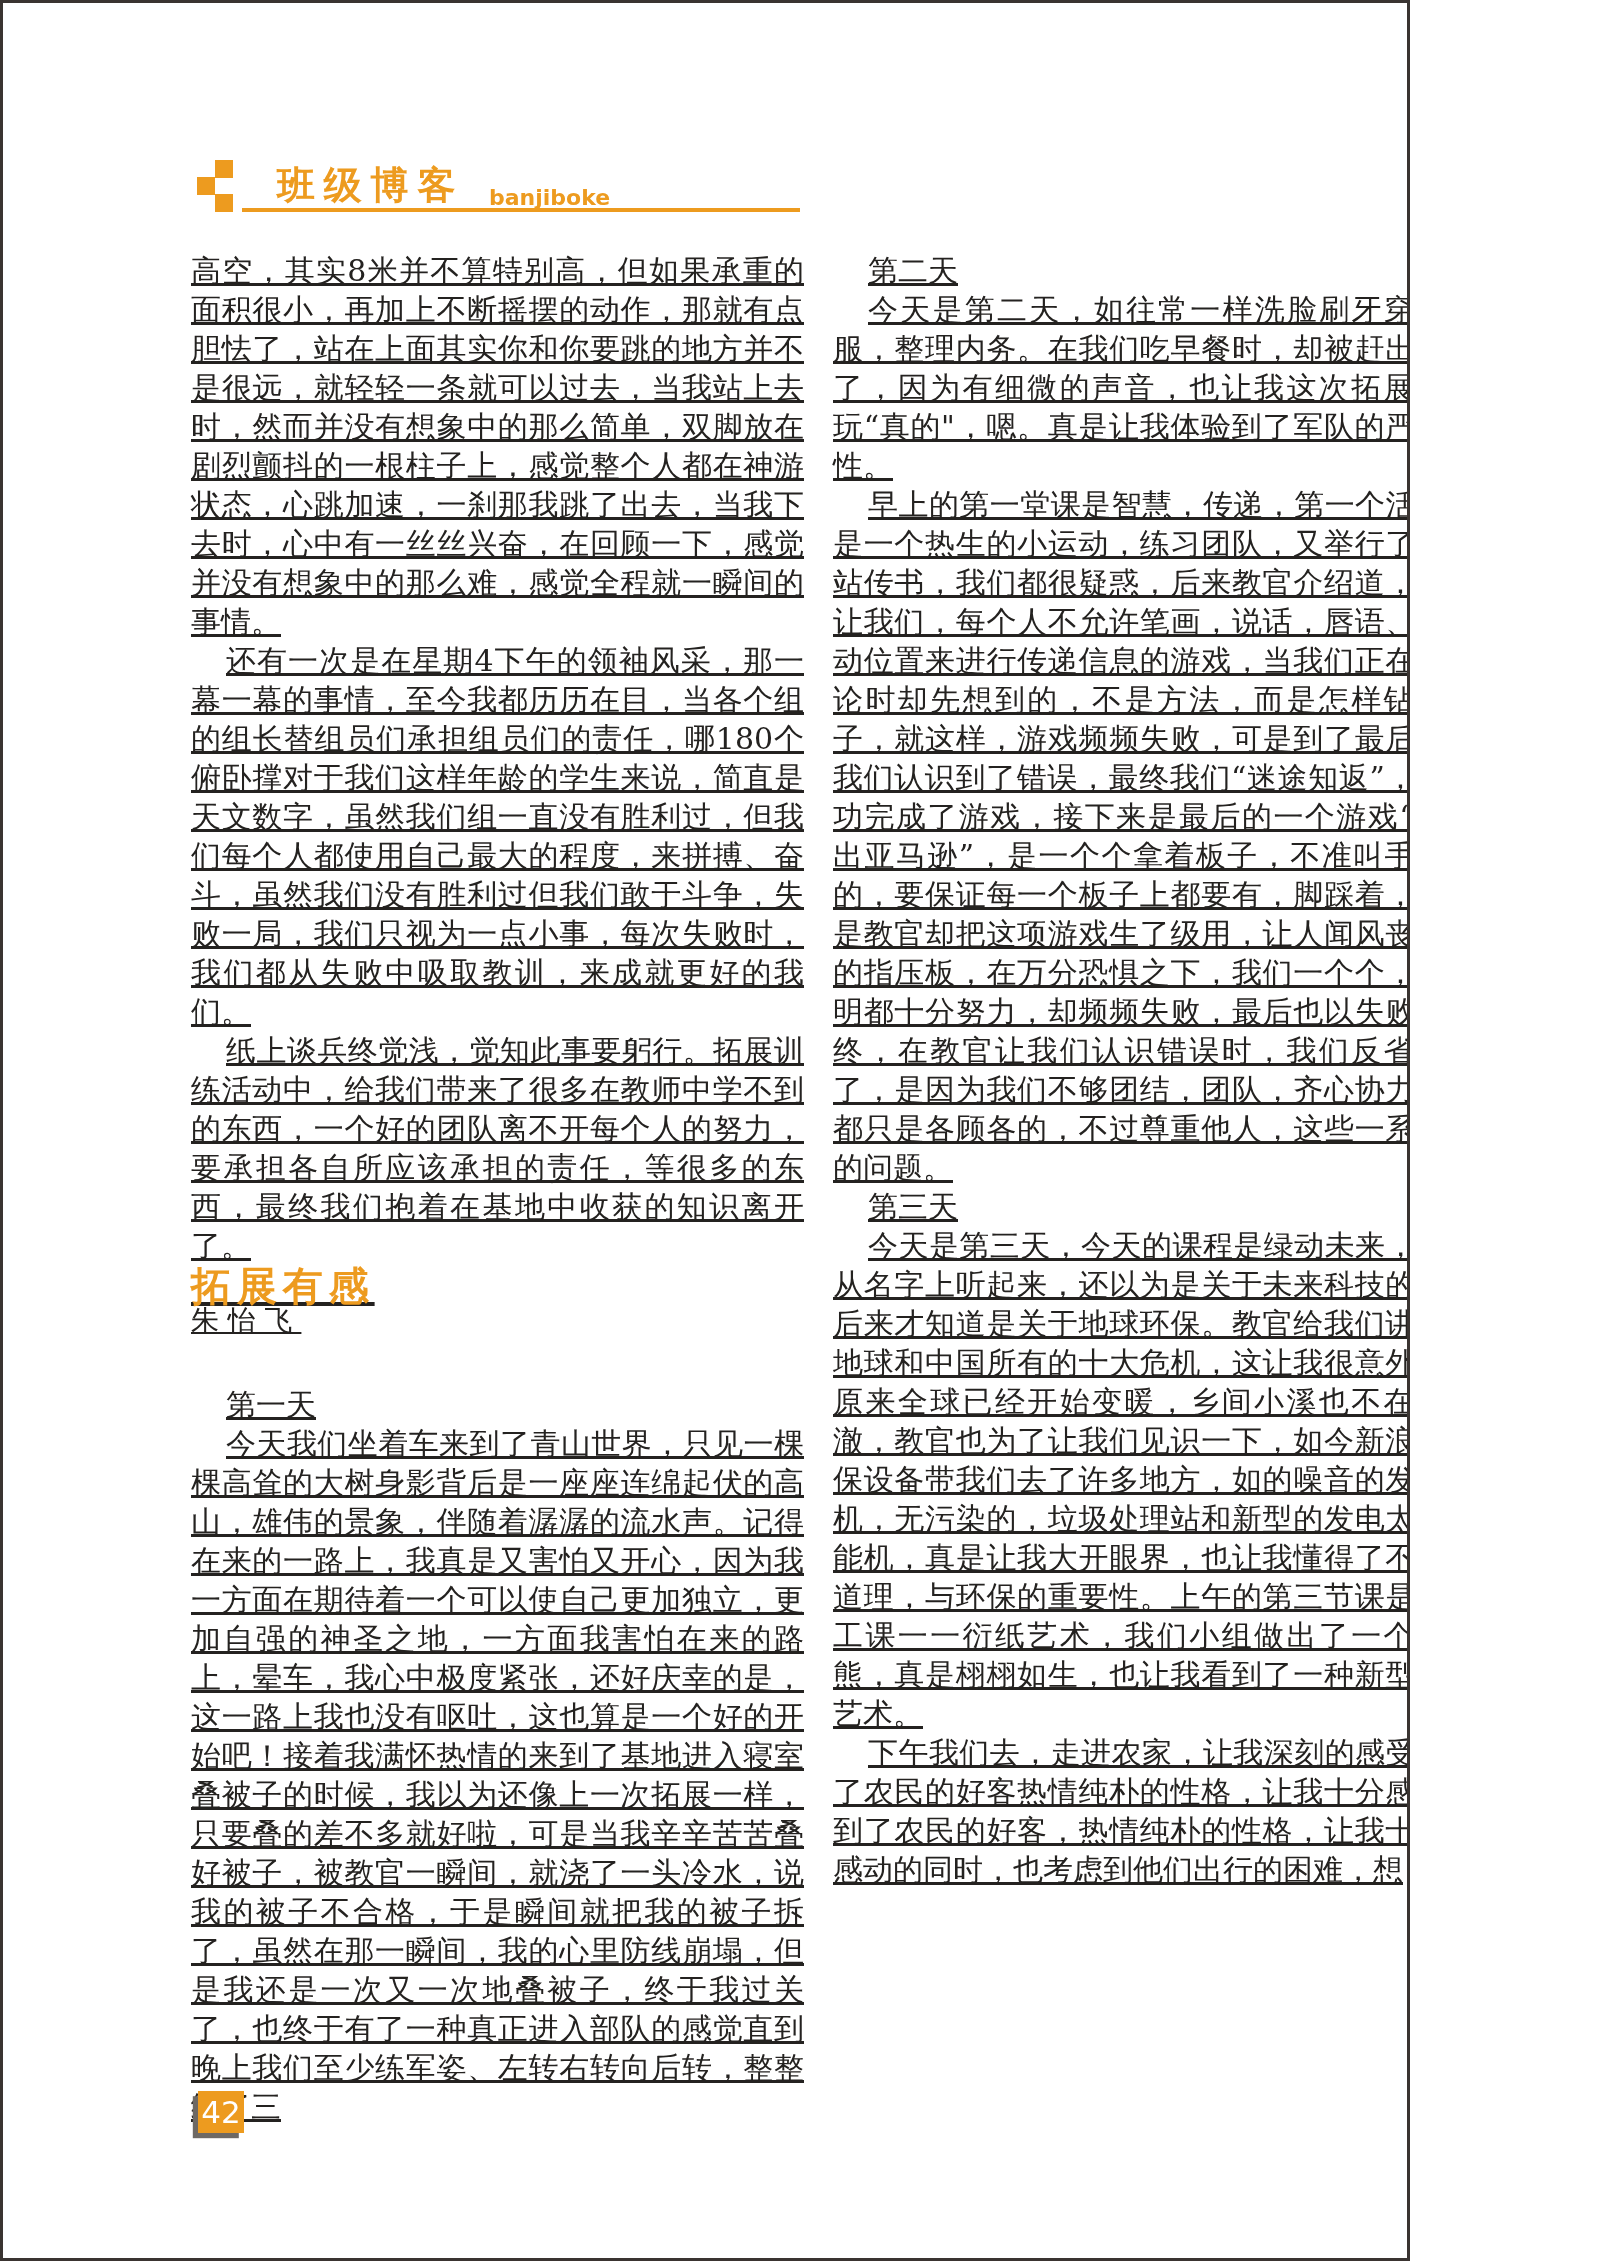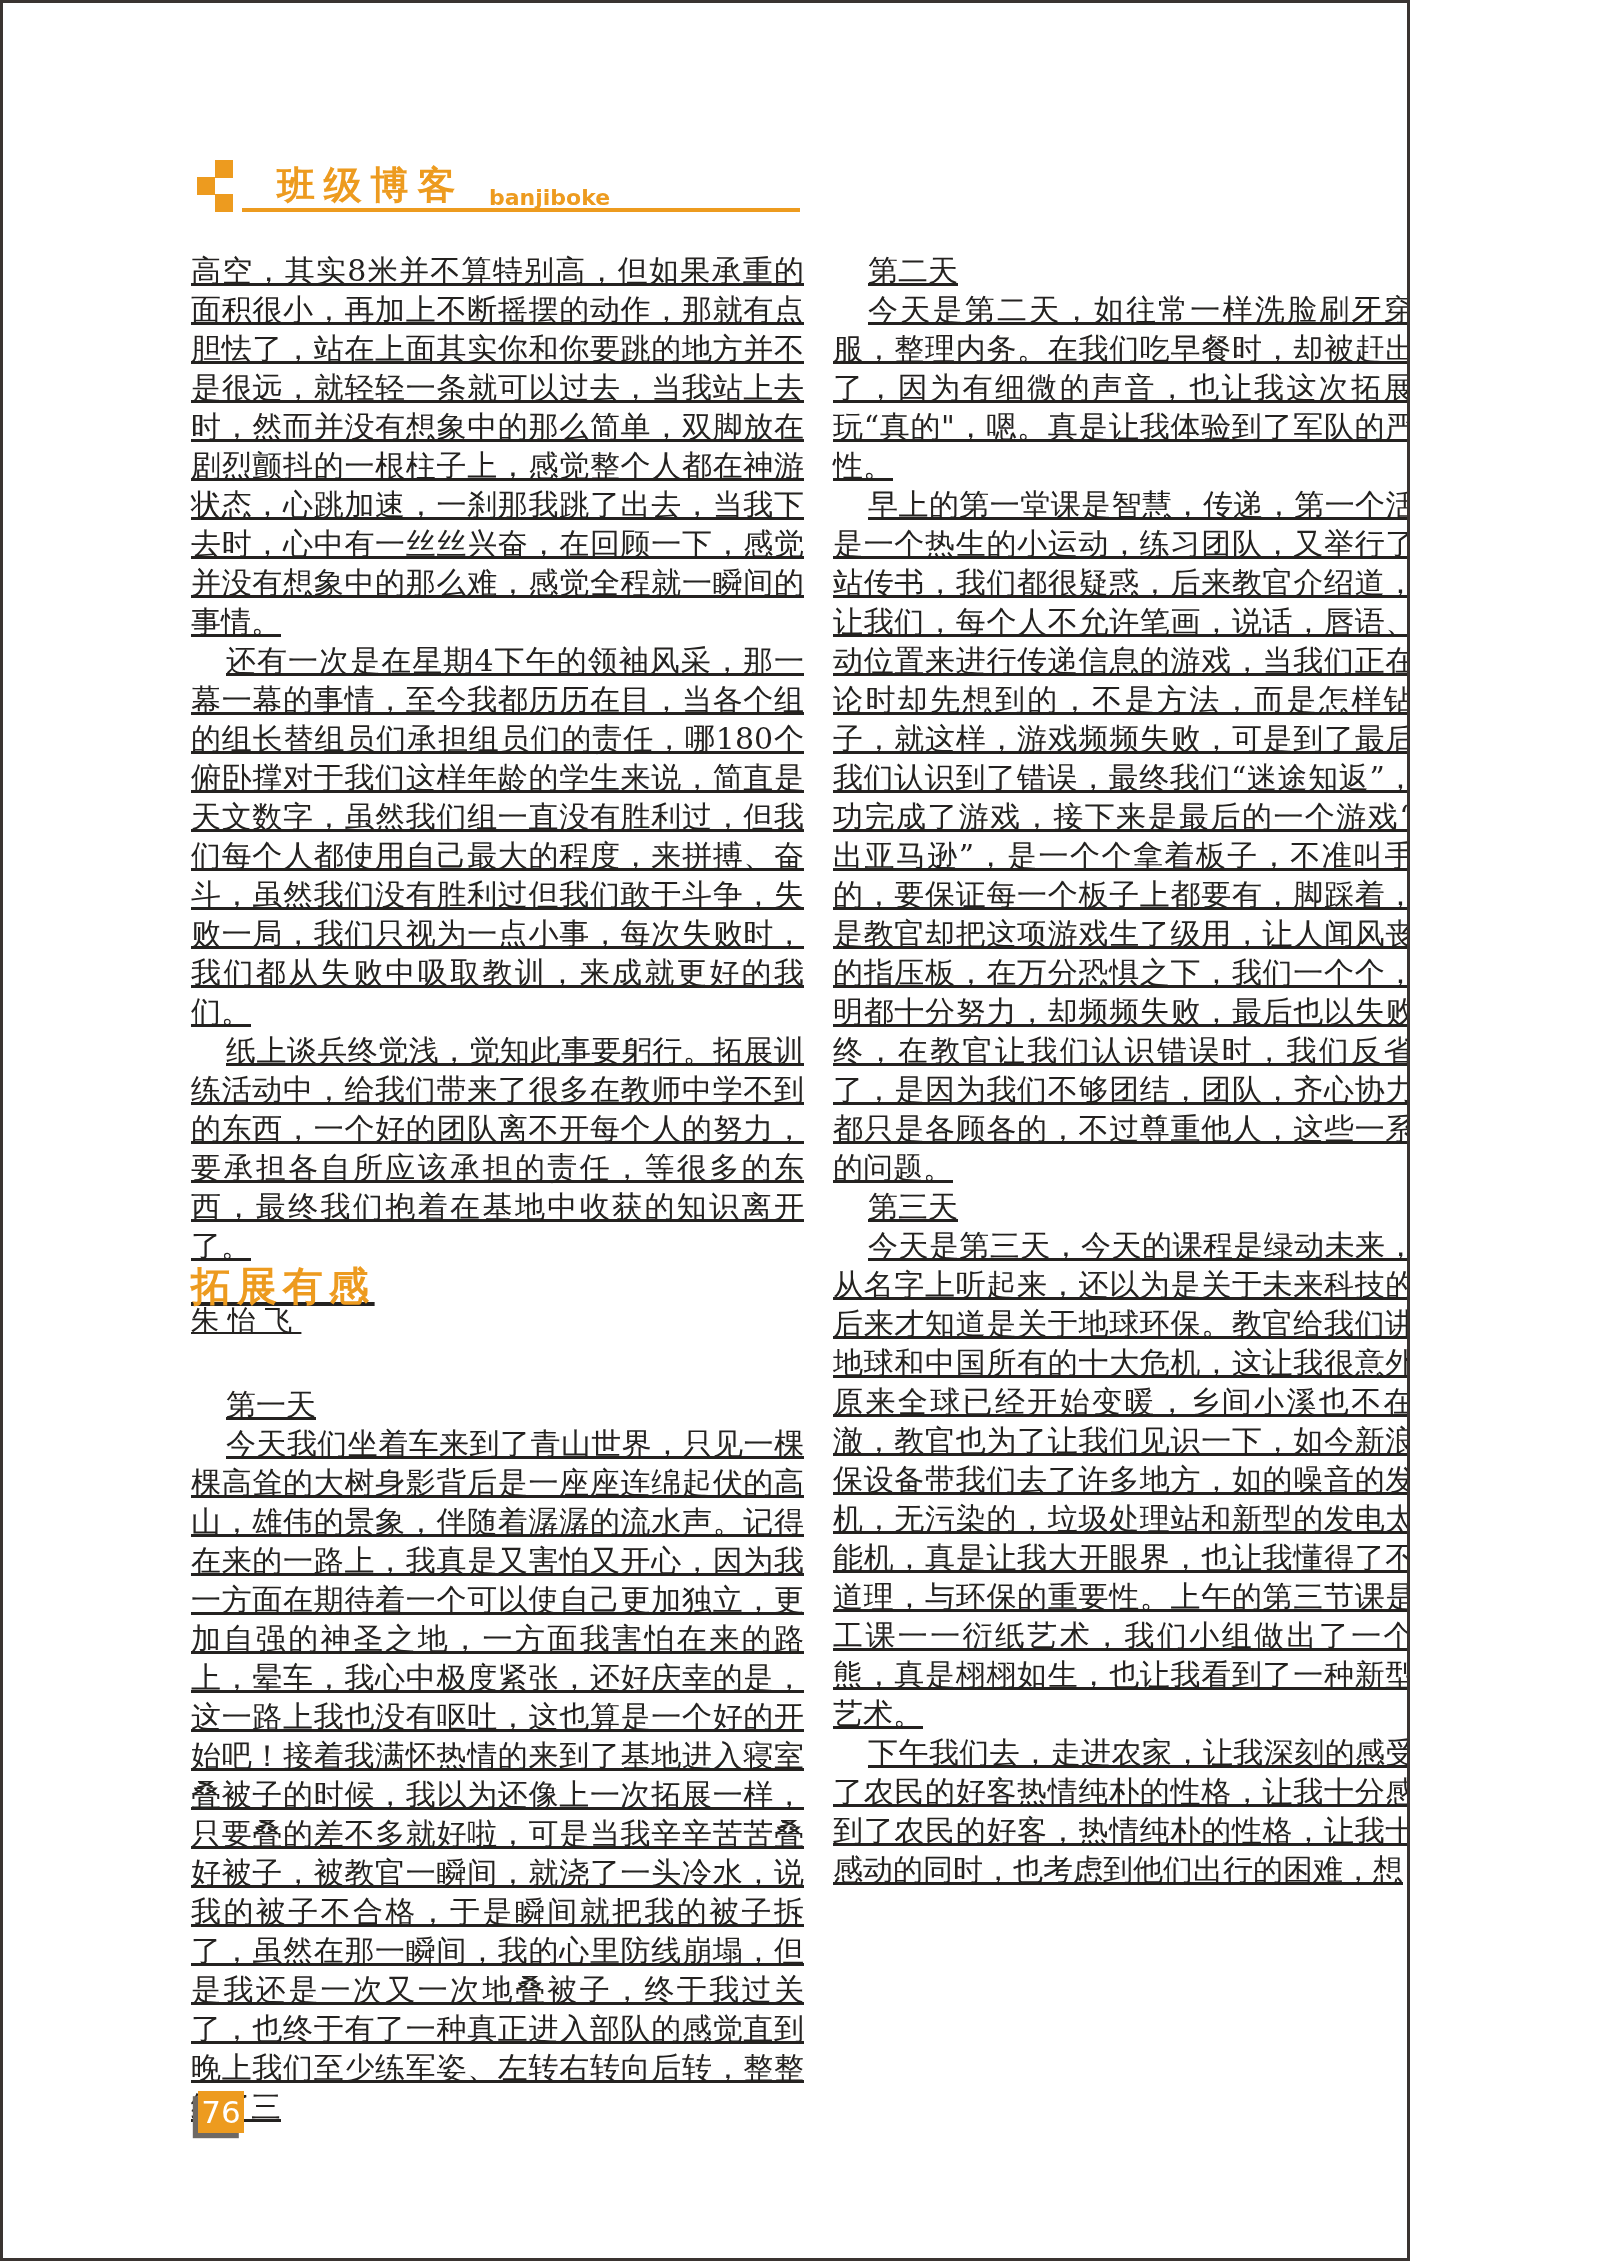--- a/index.html
+++ b/index.html
@@ -99,16 +99,16 @@
 
     <p class="day-heading">第二天</p>
     <p class="indent">今天是第二天，如往常一样洗脸刷牙穿衣服，整理内务。在我们吃早餐时，却被赶出来了，因为有细微的声音，也让我这次拓展是玩“真的"，嗯。真是让我体验到了军队的严谨性。</p>
     <p class="indent">早上的第一堂课是智慧，传递，第一个活动是一个热生的小运动，练习团队，又举行了驿站传书，我们都很疑惑，后来教官介绍道，是让我们，每个人不允许笔画，说话，唇语、移动位置来进行传递信息的游戏，当我们正在讨论时却先想到的，不是方法，而是怎样钻空子，就这样，游戏频频失败，可是到了最后，我们认识到了错误，最终我们“迷途知返”，成功完成了游戏，接下来是最后的一个游戏“冲出亚马逊”，是一个个拿着板子，不准叫手么的，要保证每一个板子上都要有，脚踩着，但是教官却把这项游戏生了级用，让人闻风丧胆的指压板，在万分恐惧之下，我们一个个，明明都十分努力，却频频失败，最后也以失败告终，在教官让我们认识错误时，我们反省到了，是因为我们不够团结，团队，齐心协力，都只是各顾各的，不过尊重他人，这些一系列的问题。</p>
 
     <p class="day-heading">第三天</p>
     <p class="indent">今天是第三天，今天的课程是绿动未来，我从名字上听起来，还以为是关于未来科技的，后来才知道是关于地球环保。教官给我们讲了地球和中国所有的十大危机，这让我很意外，原来全球已经开始变暖，乡间小溪也不在清澈，教官也为了让我们见识一下，如今新浪环保设备带我们去了许多地方，如的噪音的发电机，无污染的，垃圾处理站和新型的发电太阳能机，真是让我大开眼界，也让我懂得了不少道理，与环保的重要性。上午的第三节课是手工课一一衍纸艺术，我们小组做出了一个小熊，真是栩栩如生，也让我看到了一种新型的艺术。</p>
     <p class="indent">下午我们去，走进农家，让我深刻的感受到了农民的好客热情纯朴的性格，让我十分感受到了农民的好客，热情纯朴的性格，让我十分感动的同时，也考虑到他们出行的困难，想</p>
   </div>
 
-  <div class="page-number">76</div>
+  <div class="page-number">42</div>
 
 </div>
 
 
 </body></html>

